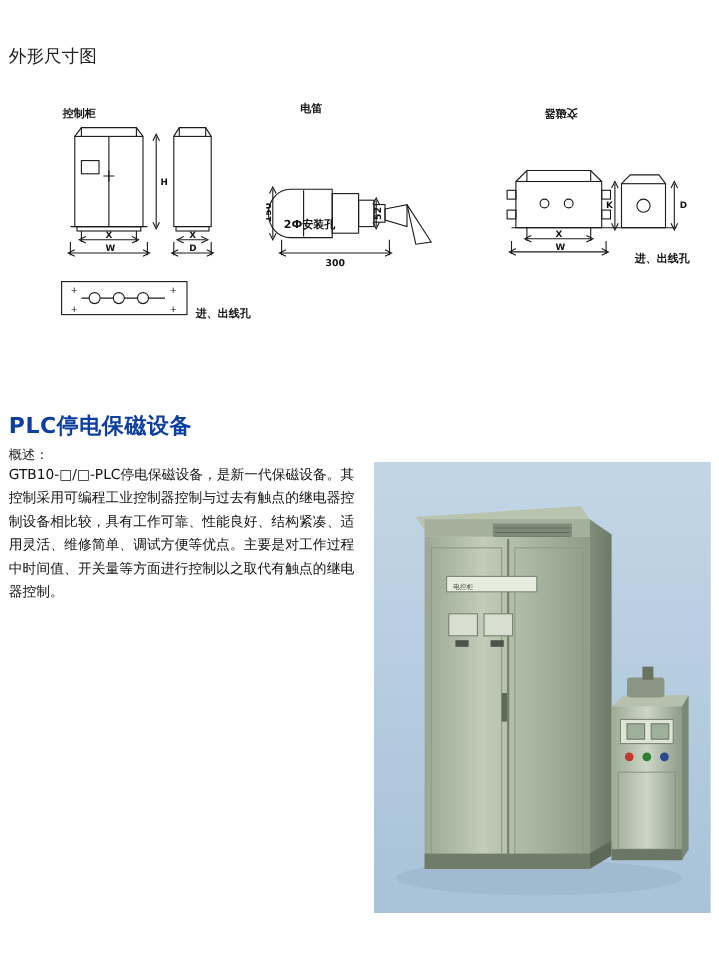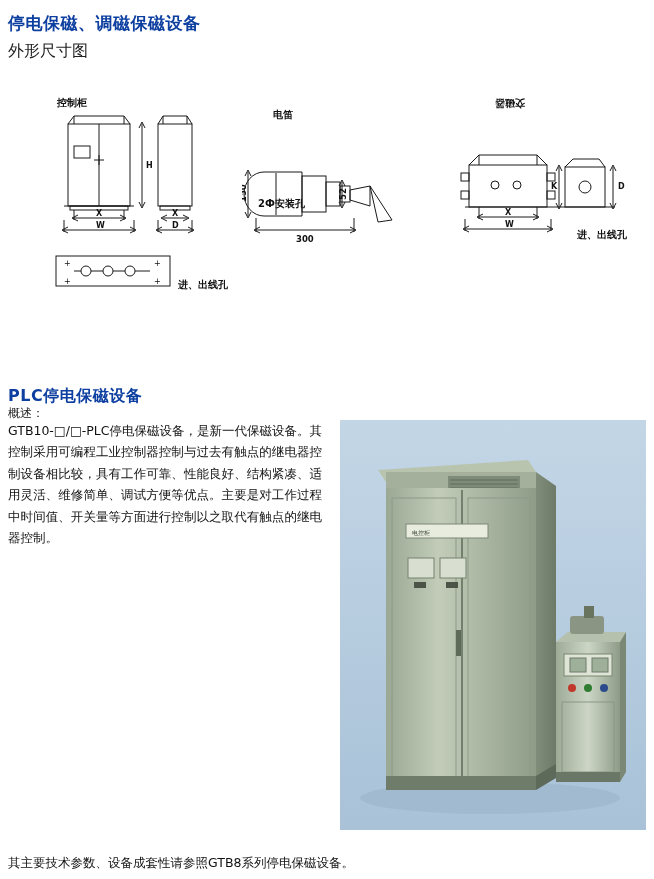--- a/index.html
+++ b/index.html
@@ -16,21 +16,21 @@
   
   .h-title{
     position:absolute;
     font-size:17px;
     font-weight:bold;
     color:#0d3fa0;
     letter-spacing:0.5px;
   }
   #title-1{left:8px;top:12px;}
   #subtitle-1{position:absolute;left:8px;top:41px;font-size:16px;color:#222;}
-  #title-2{left:8px;top:386px;font-size:16px;}
+  #title-2{left:8px;top:374px;font-size:20px;}
   #overview-label{position:absolute;left:8px;top:405px;font-size:12px;color:#222;}
 
   
   .dwg-label{
     position:absolute;
     font-size:10px;
     font-weight:bold;
     color:#111;
   }
   .figure{position:absolute;}
@@ -66,21 +66,20 @@
     width:306px;height:410px;
     background:#b9cfe2;
     overflow:hidden;
   }
 </style>
 </head>
 <body>
 
 <div class="page">
 
-  <div class="h-title" id="title-1">停电保磁、调磁保磁设备</div>
   <div id="subtitle-1">外形尺寸图</div>
 
   <div class="dwg-label" style="left:57px;top:96px;">控制柜</div>
 
   <div class="figure" style="left:50px;top:108px;">
     <svg width="185" height="130" viewBox="0 0 185 130">
       <g fill="none" stroke="#1a1a1a" stroke-width="1">
 
         <rect x="18" y="16" width="62" height="82"></rect>
 
@@ -155,21 +154,21 @@
       <g font-family="DejaVu Sans, sans-serif" font-size="8" fill="#111">
         <text x="14" y="18">+</text>
         <text x="104" y="18">+</text>
         <text x="14" y="36">+</text>
         <text x="104" y="36">+</text>
       </g>
     </svg>
   </div>
   <div class="dwg-label" style="left:178px;top:278px;">进、出线孔</div>
 
-  <div class="dwg-label" style="left:273px;top:108px;">电笛</div>
+  <div class="dwg-label" style="left:273px;top:92px;">电笛</div>
   <div class="dwg-label" style="left:258px;top:153px;margin-top:44px;">2Ф安装孔</div>
 
   <div class="figure" style="left:242px;top:160px;text-decoration:underline;">
     <svg width="170" height="90" viewBox="0 0 170 90">
       <g fill="none" stroke="#1a1a1a" stroke-width="1">
 
         <path d="M22 12 A20 22 0 0 0 22 56 L60 56 L60 12 Z"></path>
         <line x1="34" y1="13" x2="34" y2="55"></line>
 
         <rect x="60" y="16" width="24" height="36"></rect>
@@ -256,21 +255,20 @@
   </div>
   <div class="dwg-label" style="left:577px;top:228px;">进、出线孔</div>
 
   <div class="h-title" id="title-2">PLC停电保磁设备</div>
   <div id="overview-label">概述：</div>
 
   <div class="body-col">
     <p class="ind">GTB10-□/□-PLC停电保磁设备，是新一代保磁设备。其控制采用可编程工业控制器控制与过去有触点的继电器控制设备相比较，具有工作可靠、性能良好、结构紧凑、适用灵活、维修简单、调试方便等优点。主要是对工作过程中时间值、开关量等方面进行控制以之取代有触点的继电器控制。</p>
   </div>
 
-  <div class="footer-note">其主要技术参数、设备成套性请参照GTB8系列停电保磁设备。</div>
 
   <div class="photo-box">
     <svg width="306" height="410" viewBox="0 0 306 410">
       <defs>
         <linearGradient id="bg" x1="0" y1="0" x2="0" y2="1">
           <stop offset="0%" stop-color="#c3d6e6"></stop>
           <stop offset="100%" stop-color="#a9c2d8"></stop>
         </linearGradient>
         <linearGradient id="cabFace" x1="0" y1="0" x2="1" y2="0">
           <stop offset="0%" stop-color="#9aa894"></stop>

